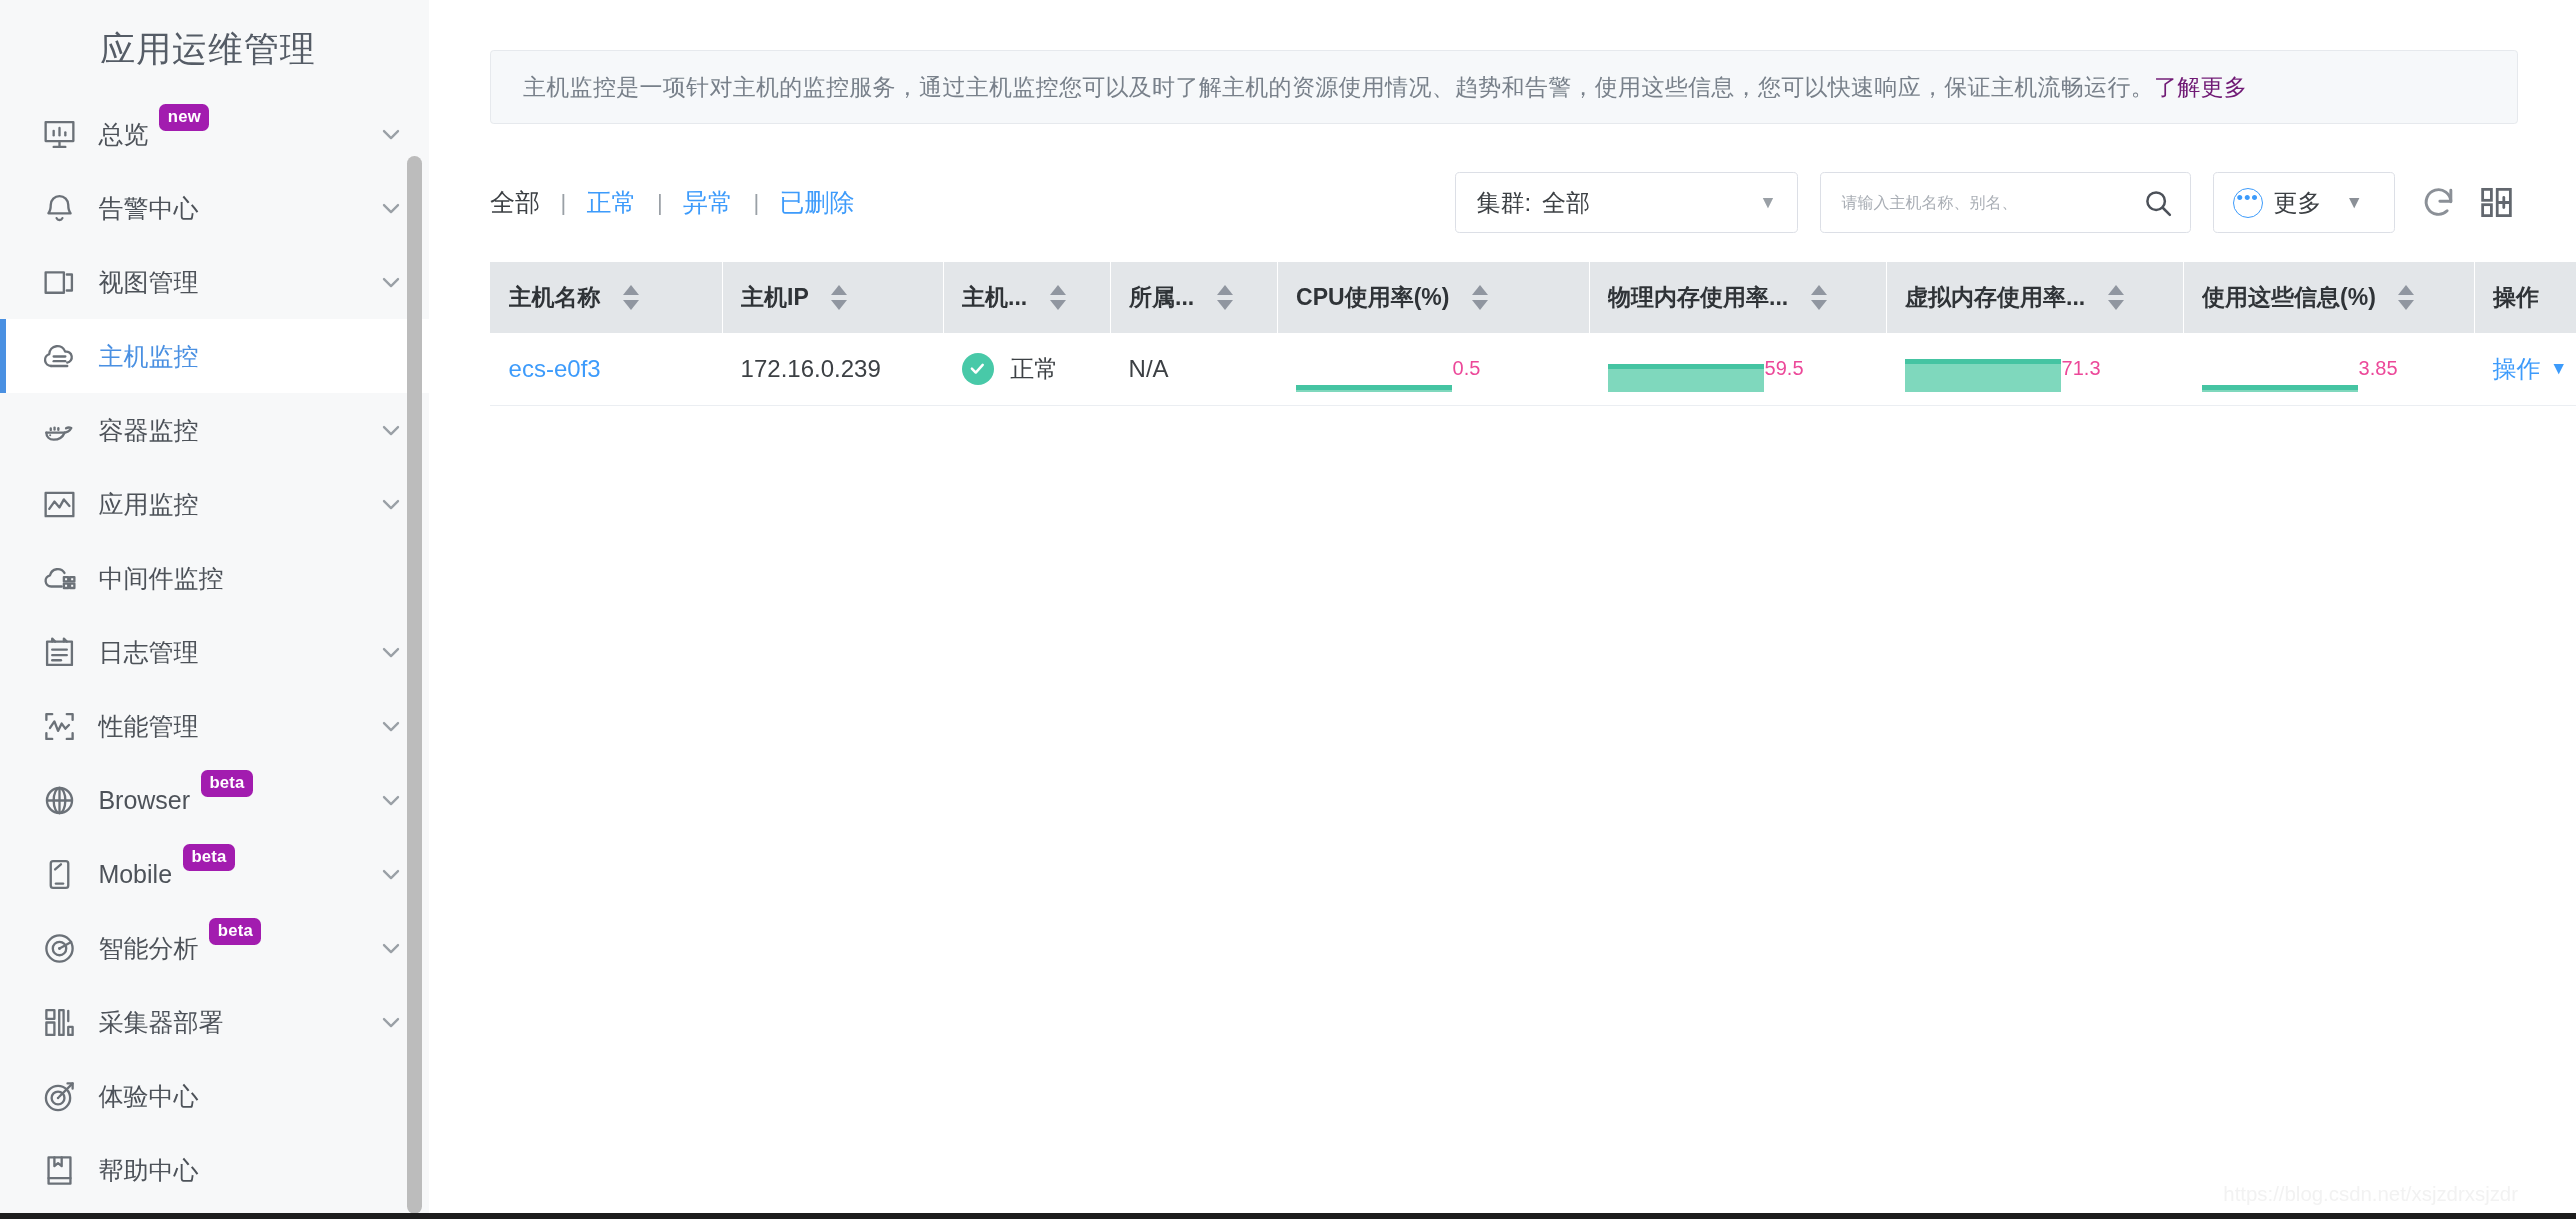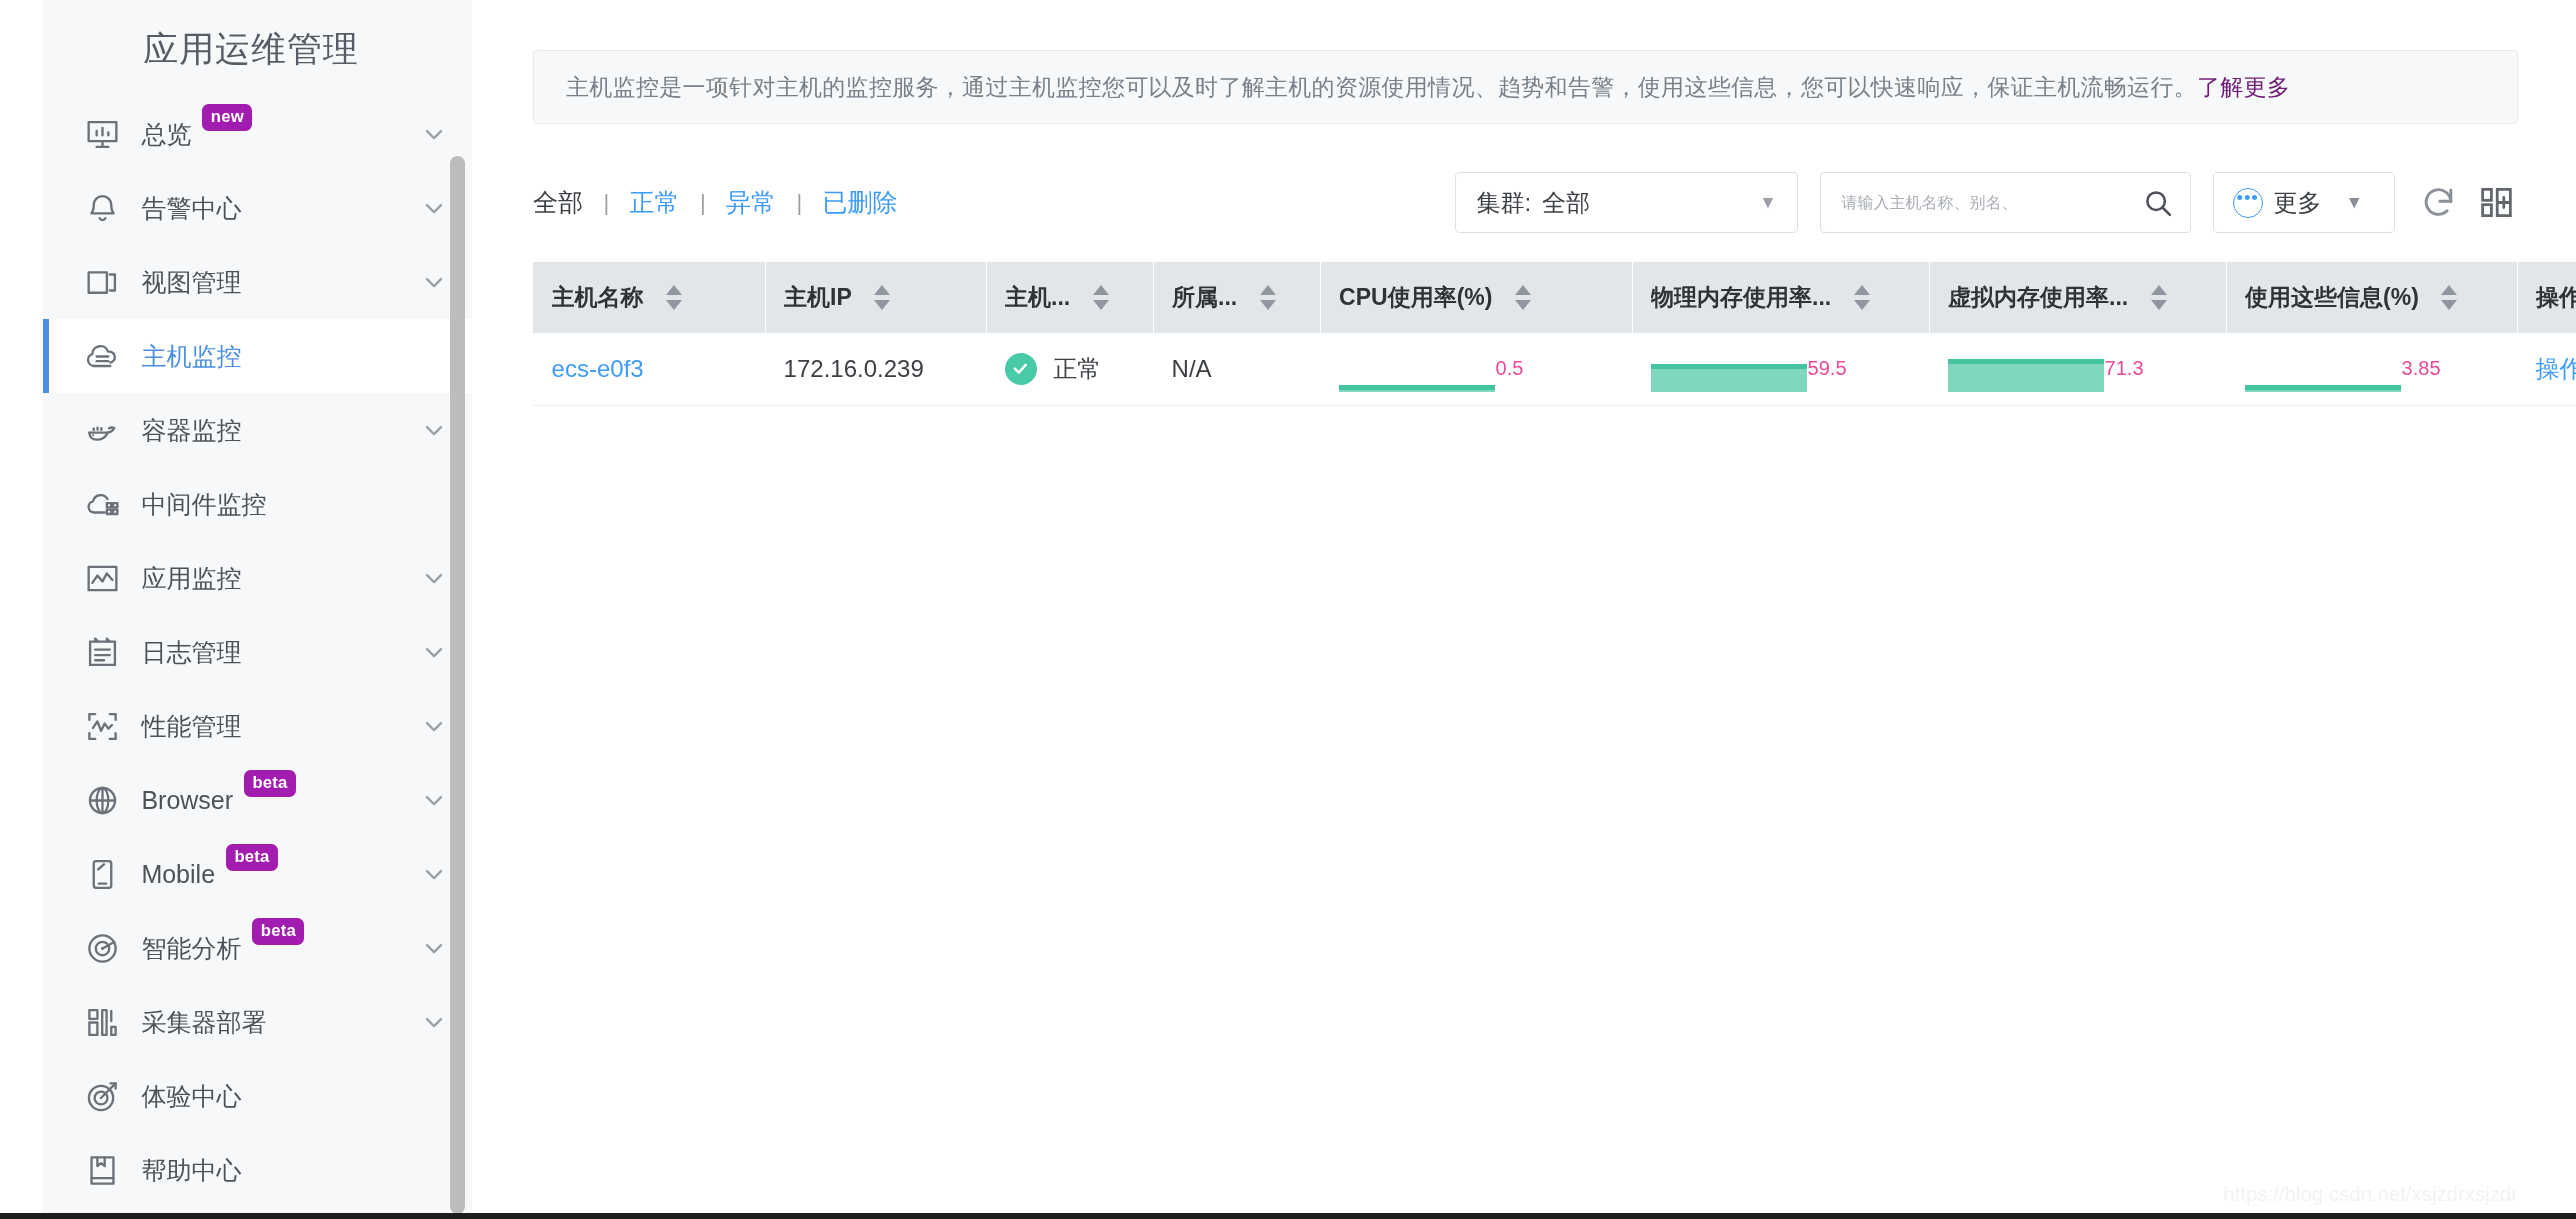--- a/index.html
+++ b/index.html
@@ -22,21 +22,20 @@
   }
 
   
   .sidebar {
     position: relative;
     width: 429px;
     height: 1219px;
     background: #f7f8f9;
     flex: 0 0 429px;
     overflow: hidden;
-    margin-left: 43px;
   }
 
   .sidebar-title {
     height: 97px;
     line-height: 97px;
     text-align: center;
     font-size: 35px;
     color: #555c66;
     letter-spacing: 0.9px;
     font-weight: 400;
@@ -485,42 +484,42 @@
           <span class="nav-label">容器监控</span>
           <span class="nav-chevron">
             <svg width="28" height="28" viewBox="0 0 24 24" fill="none" stroke="currentColor" stroke-width="2" stroke-linecap="round" stroke-linejoin="round">
               <polyline points="6,9.5 12,15.5 18,9.5"></polyline>
             </svg>
           </span>
         </li>
         <li class="nav-item">
           <span class="nav-icon">
             <svg width="35" height="35" viewBox="0 0 24 24" fill="none" stroke="currentColor" stroke-width="1.6" stroke-linecap="round" stroke-linejoin="round">
+              <rect x="2.5" y="4" width="19" height="16"></rect>
+              <polyline points="5,15 8.5,10 12,14 15,8.5 18.8,13"></polyline>
+            </svg>
+          </span>
+          <span class="nav-label">应用监控</span>
+          <span class="nav-chevron">
+            <svg width="28" height="28" viewBox="0 0 24 24" fill="none" stroke="currentColor" stroke-width="2" stroke-linecap="round" stroke-linejoin="round">
+              <polyline points="6,9.5 12,15.5 18,9.5"></polyline>
+            </svg>
+          </span>
+        </li>
+        <li class="nav-item">
+          <span class="nav-icon">
+            <svg width="35" height="35" viewBox="0 0 24 24" fill="none" stroke="currentColor" stroke-width="1.6" stroke-linecap="round" stroke-linejoin="round">
               <path d="M13.5 17.5H6.3A3.9 3.9 0 0 1 5.5 9.8a5.4 5.4 0 0 1 9.9-1.6"></path>
               <rect x="15" y="11" width="3" height="3"></rect>
               <rect x="19.2" y="11" width="3" height="3"></rect>
               <rect x="15" y="15.5" width="3" height="3"></rect>
               <rect x="19.2" y="15.5" width="3" height="3"></rect>
             </svg>
           </span>
           <span class="nav-label">中间件监控</span>
-        </li>
-        <li class="nav-item">
-          <span class="nav-icon">
-            <svg width="35" height="35" viewBox="0 0 24 24" fill="none" stroke="currentColor" stroke-width="1.6" stroke-linecap="round" stroke-linejoin="round">
-              <rect x="2.5" y="4" width="19" height="16"></rect>
-              <polyline points="5,15 8.5,10 12,14 15,8.5 18.8,13"></polyline>
-            </svg>
-          </span>
-          <span class="nav-label">应用监控</span>
-          <span class="nav-chevron">
-            <svg width="28" height="28" viewBox="0 0 24 24" fill="none" stroke="currentColor" stroke-width="2" stroke-linecap="round" stroke-linejoin="round">
-              <polyline points="6,9.5 12,15.5 18,9.5"></polyline>
-            </svg>
-          </span>
         </li>
         <li class="nav-item">
           <span class="nav-icon">
             <svg width="35" height="35" viewBox="0 0 24 24" fill="none" stroke="currentColor" stroke-width="1.6" stroke-linecap="round" stroke-linejoin="round">
               <rect x="3.5" y="4.5" width="17" height="16"></rect>
               <polyline points="7,4.5 7,2.5 9,4.5"></polyline>
               <polyline points="15,4.5 15,2.5 17,4.5"></polyline>
               <line x1="7" y1="10" x2="17" y2="10"></line>
               <line x1="7" y1="13.8" x2="17" y2="13.8"></line>
               <line x1="7" y1="17.3" x2="13" y2="17.3"></line>

